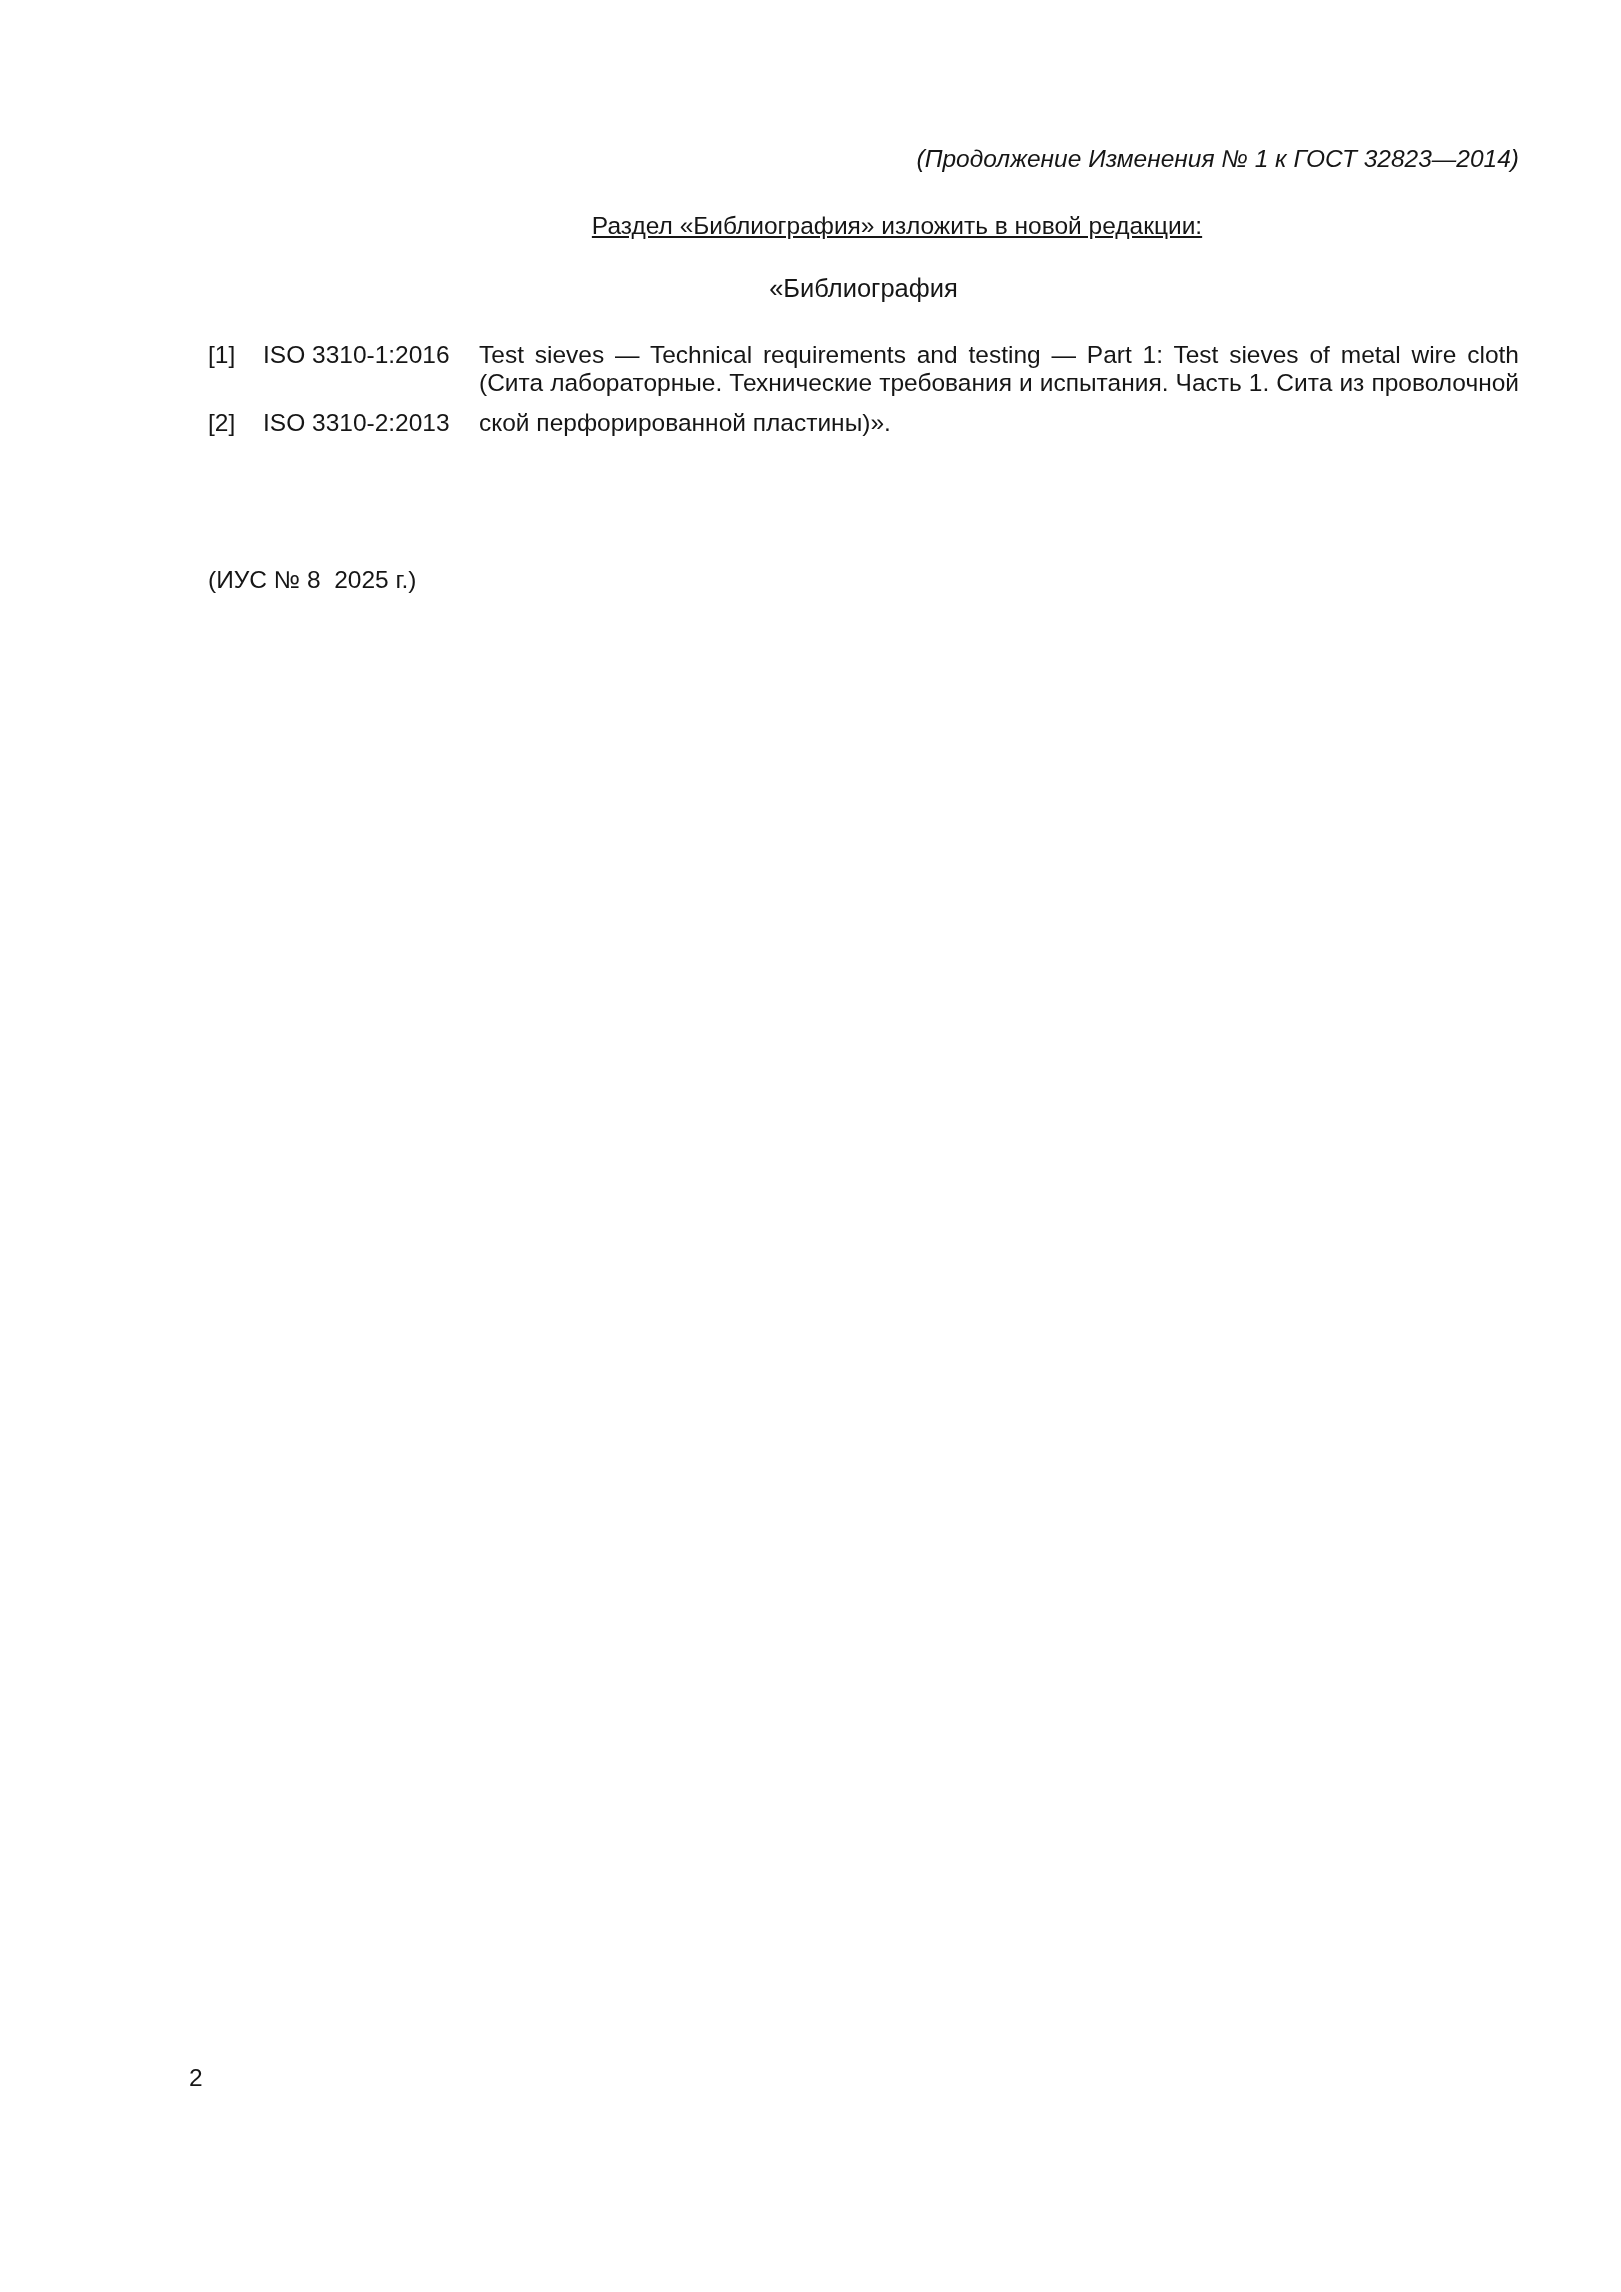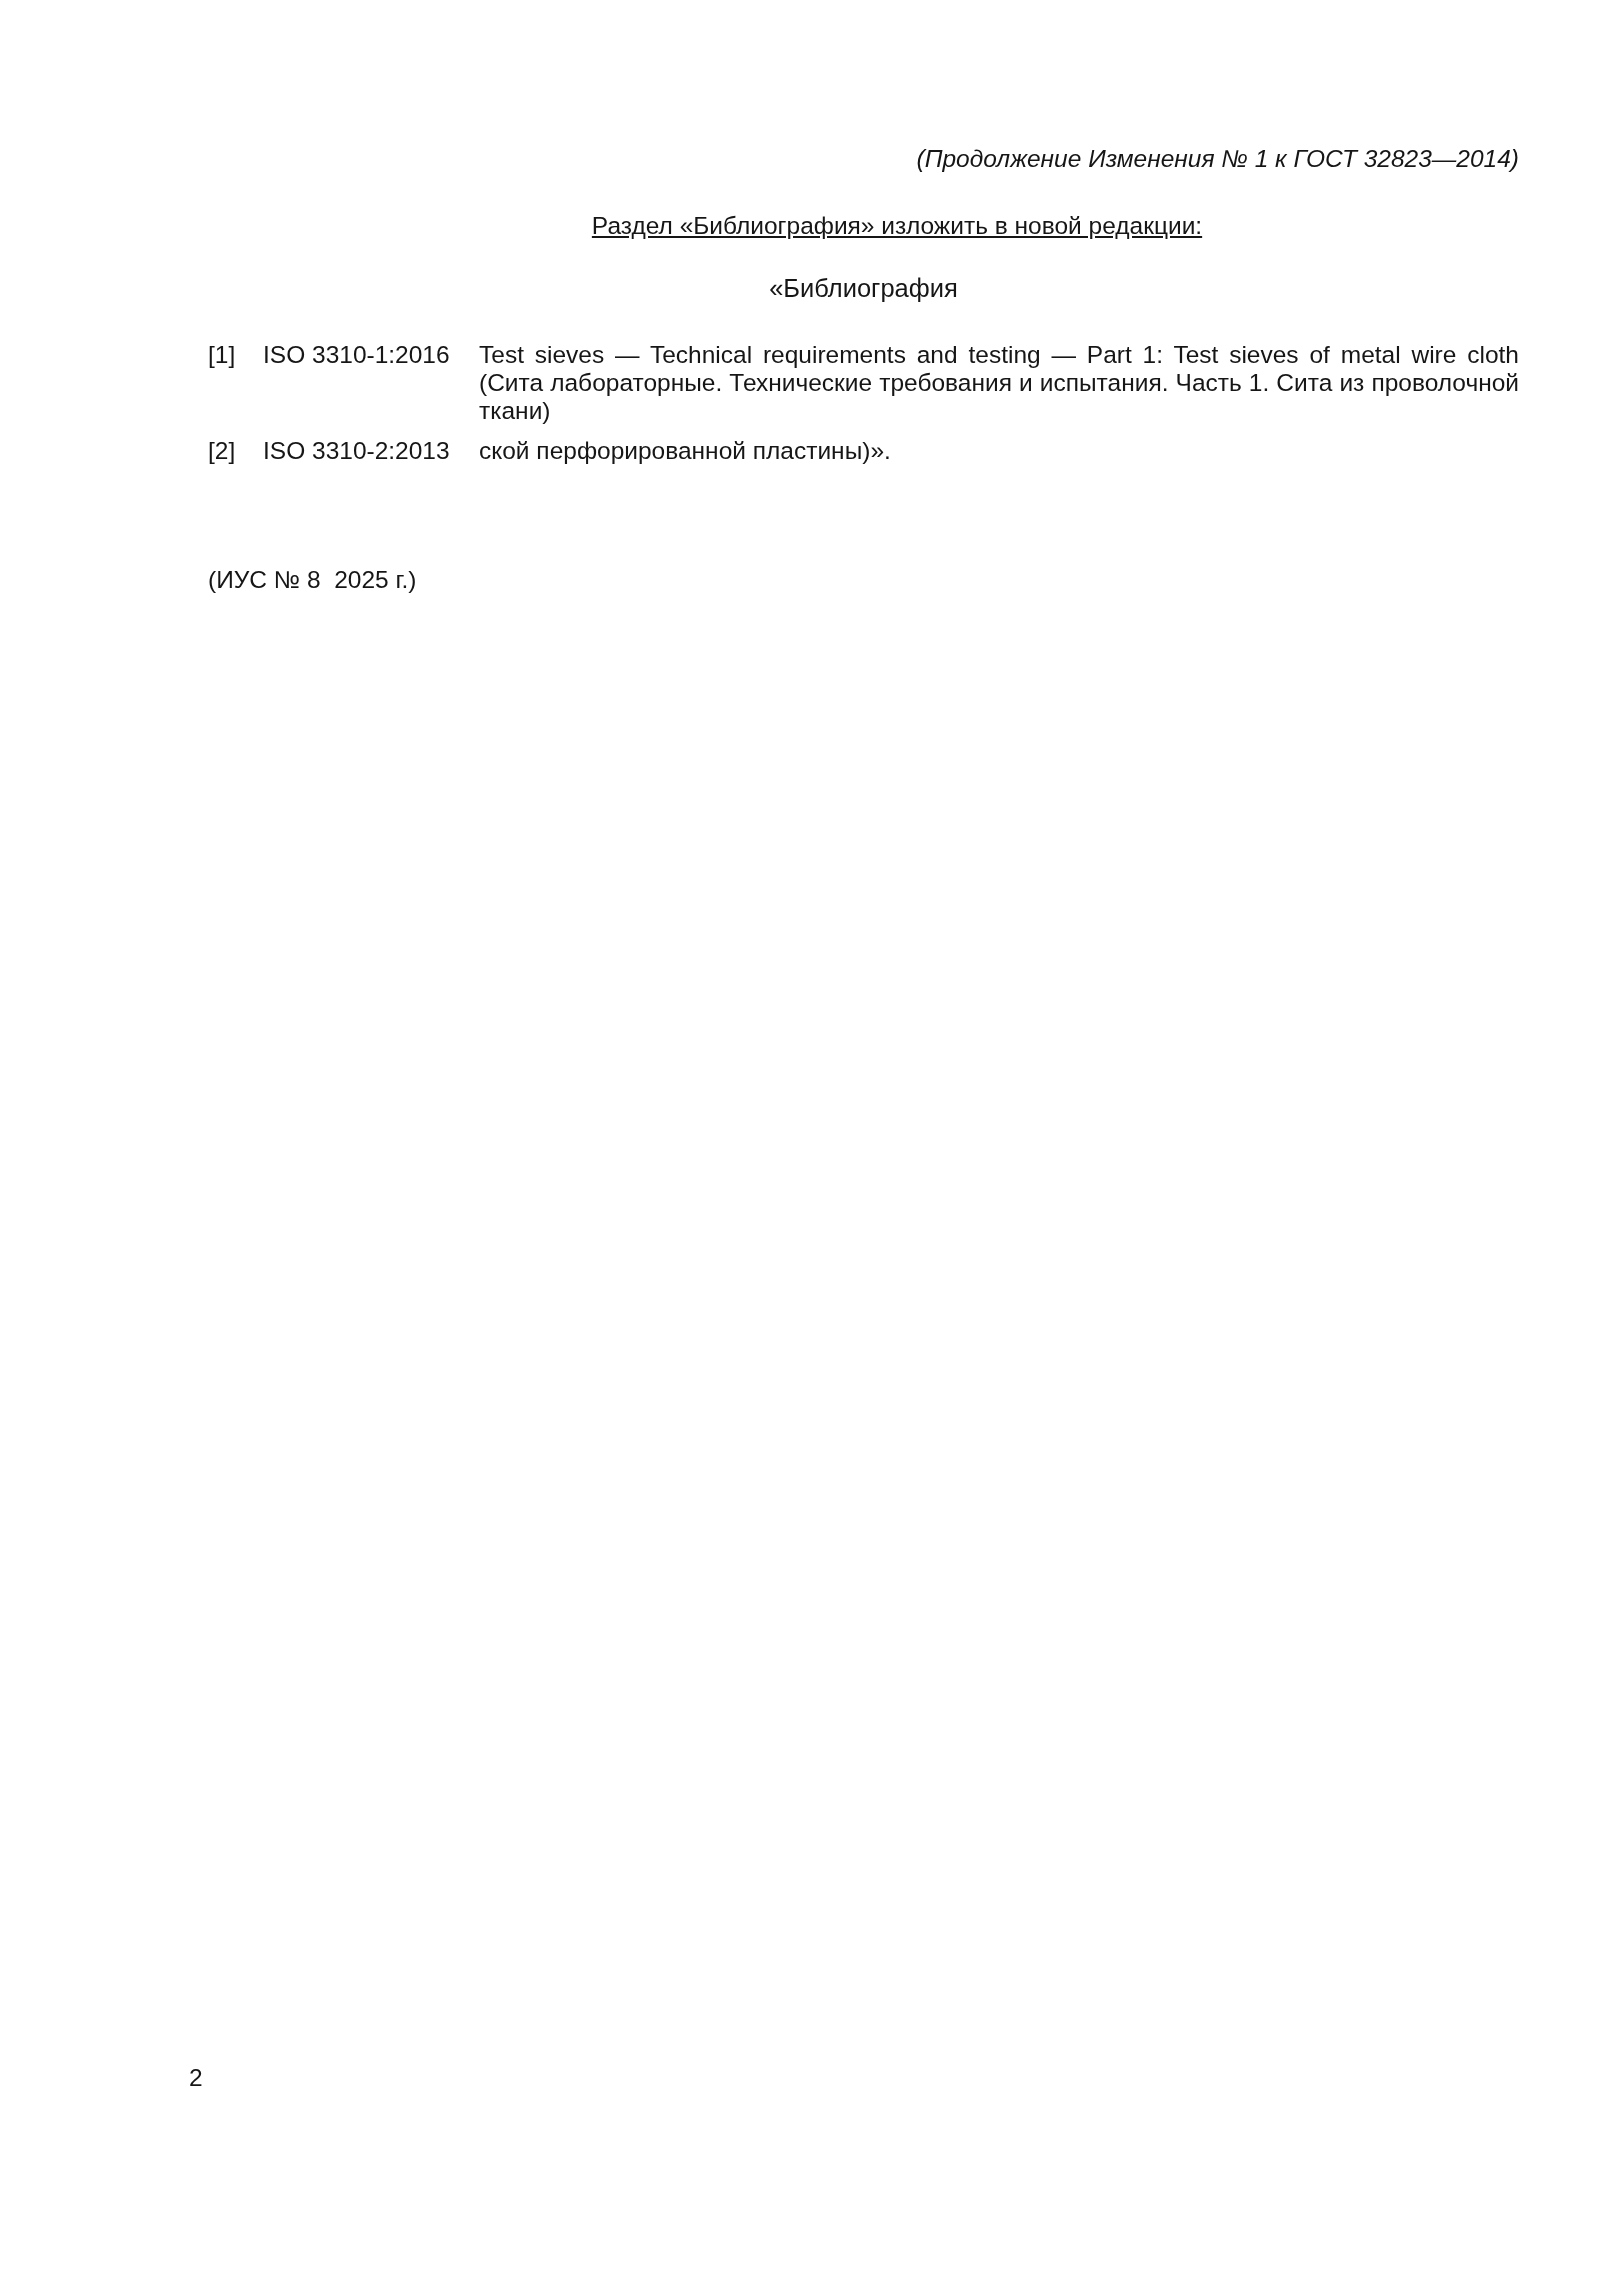--- a/index.html
+++ b/index.html
@@ -110,21 +110,20 @@
     <div class="section-heading">«Библиография</div>
 
     <div class="biblio">
 
       <div class="biblio-entry">
         <div class="biblio-ref">[1]</div>
         <div class="biblio-code">ISO 3310-1:2016</div>
         <div class="biblio-desc">
           <div class="desc-line">Test sieves — Technical requirements and testing — Part 1: Test sieves of metal wire cloth</div>
           <div class="desc-line">(Сита лабораторные. Технические требования и испытания. Часть 1. Сита из проволочной</div>
-          <div class="desc-line last">ткани)</div>
         </div>
       </div>
 
       <div class="biblio-entry">
         <div class="biblio-ref">[2]</div>
         <div class="biblio-code">ISO 3310-2:2013</div>
         <div class="biblio-desc">
           <div class="desc-line last">ской перфорированной пластины)».</div>
         </div>
       </div>

